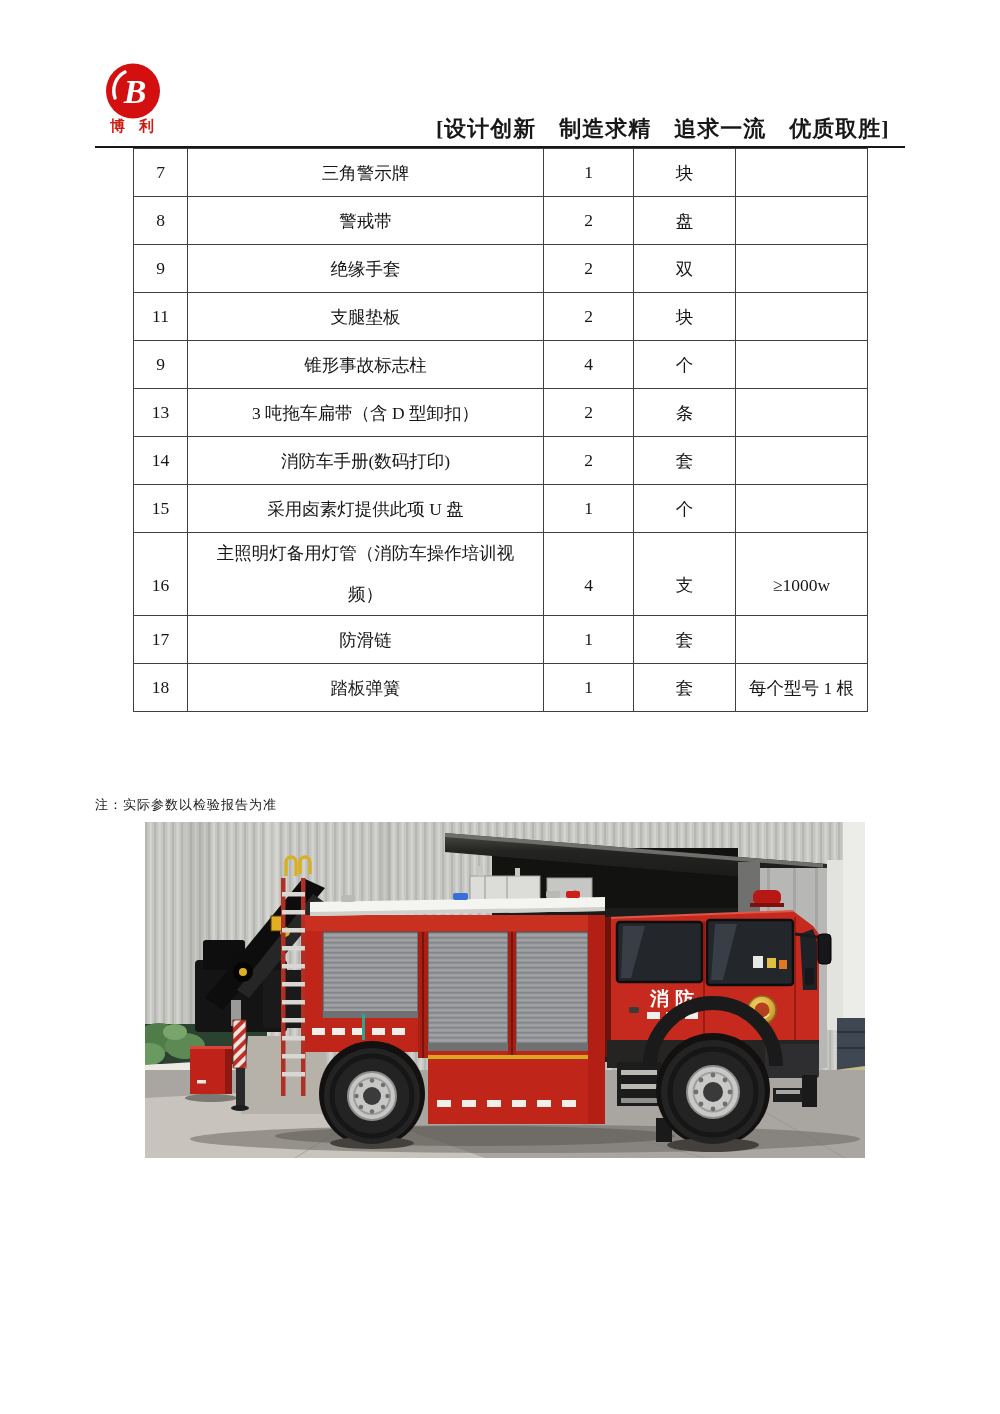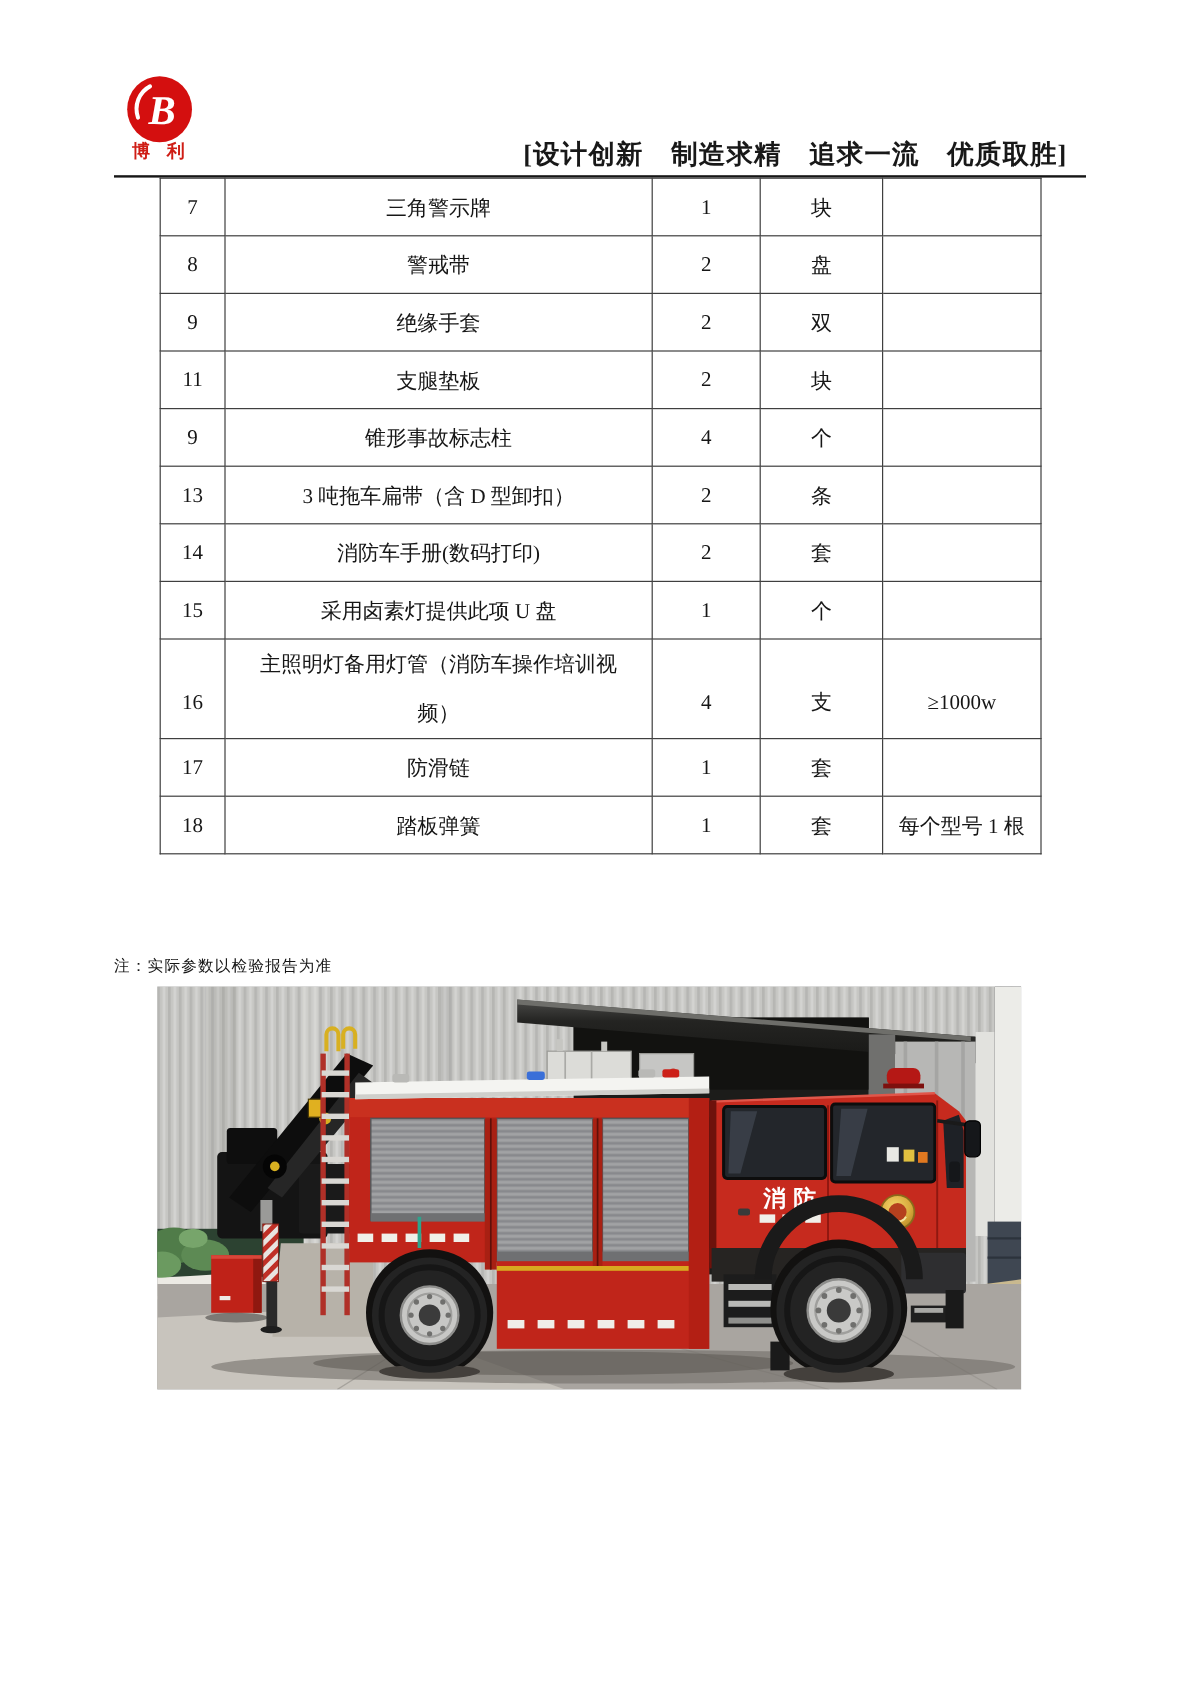--- a/index.html
+++ b/index.html
@@ -17,21 +17,21 @@
   table.spec td{border:1px solid #3f3f3f;text-align:center;vertical-align:middle;
     font-size:17.5px;color:#161616;padding:0;overflow:hidden;}
   table.spec tr{height:48px;}
   tr.tall{height:96px;}
   col.c-no{width:54px;} col.c-name{width:356px;} col.c-qty{width:90px;} col.c-unit{width:102px;} col.c-rem{width:132px;}
   td .nm2{width:302px;margin:0 auto;line-height:2.35;}
   tr.tall td.low{padding-top:22px;text-align:center;}
   
   .note{position:absolute;left:95px;top:796px;font-size:13px;color:#161616;letter-spacing:1px;}
   
-  .photo{position:absolute;left:131px;top:822px;width:720px;height:336px;overflow:hidden;background:#c9c9c7;}
+  .photo{position:absolute;left:145px;top:822px;width:720px;height:336px;overflow:hidden;background:#c9c9c7;}
   .photo svg{display:block;}
 </style>
 </head>
 <body>
 
 <div class="logo">
   <svg width="64" height="60" viewBox="0 0 64 60">
     <ellipse cx="32" cy="29" rx="27" ry="27.5" fill="#d40f0f"></ellipse>
     <path d="M14,36 a20,21 0 0 1 10,-26" fill="none" stroke="#ffffff" stroke-width="3.4" stroke-linecap="round"></path>
     <text x="34" y="41" font-family="Liberation Serif, DejaVu Serif, serif" font-style="italic" font-weight="bold" font-size="34" fill="#ffffff" text-anchor="middle">B</text>

